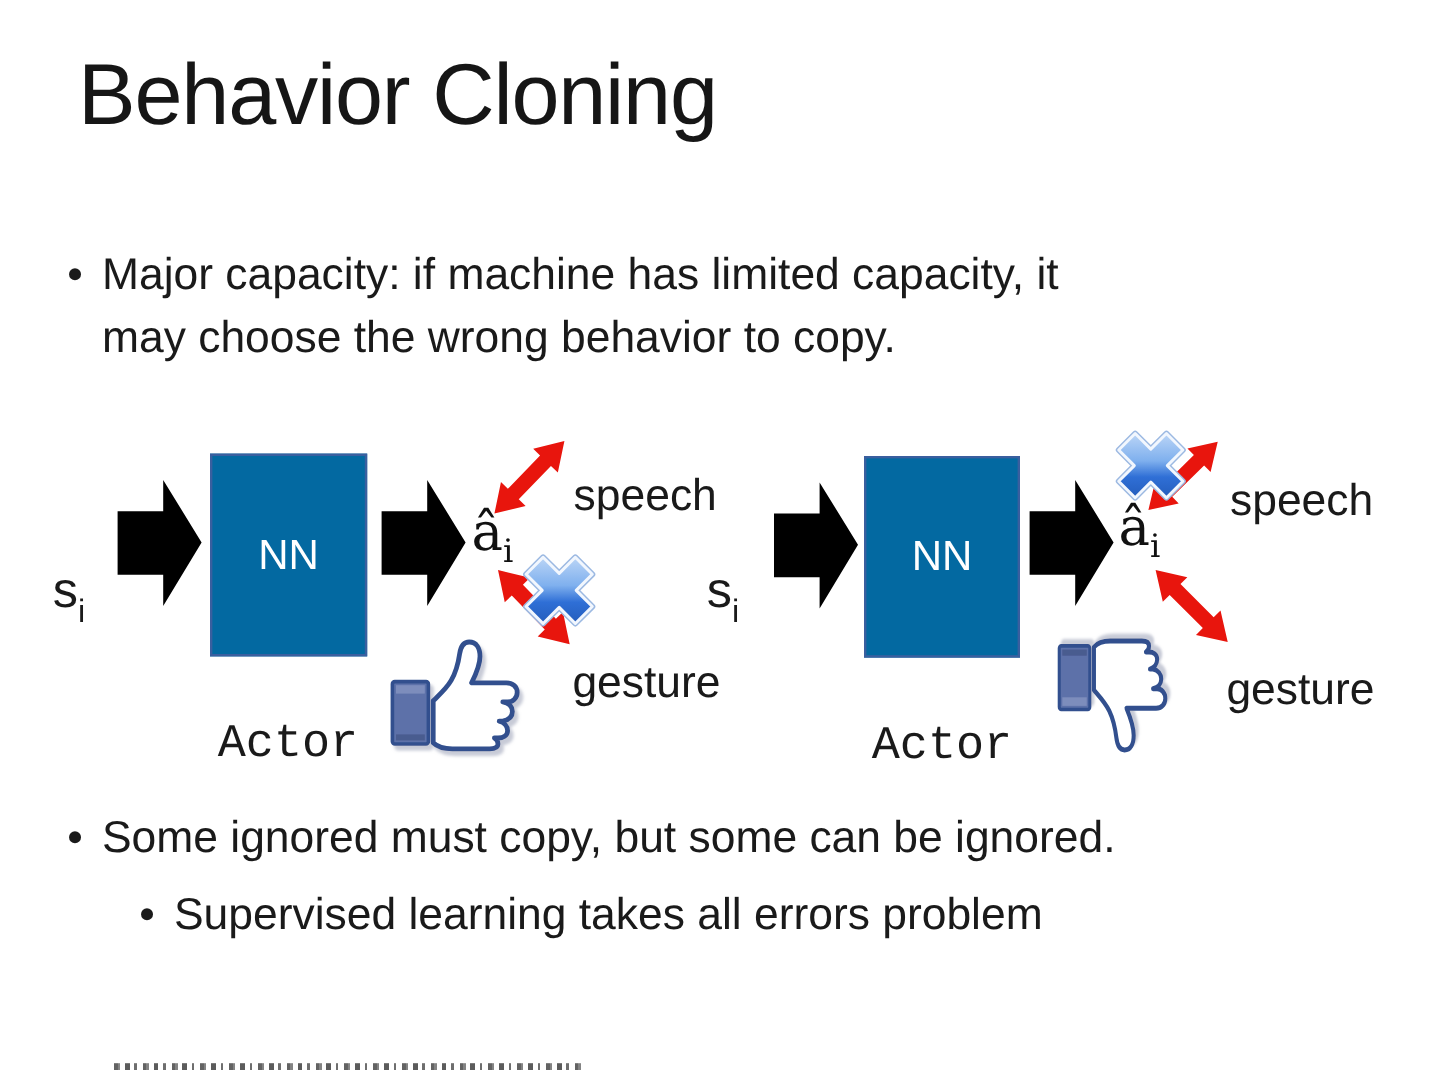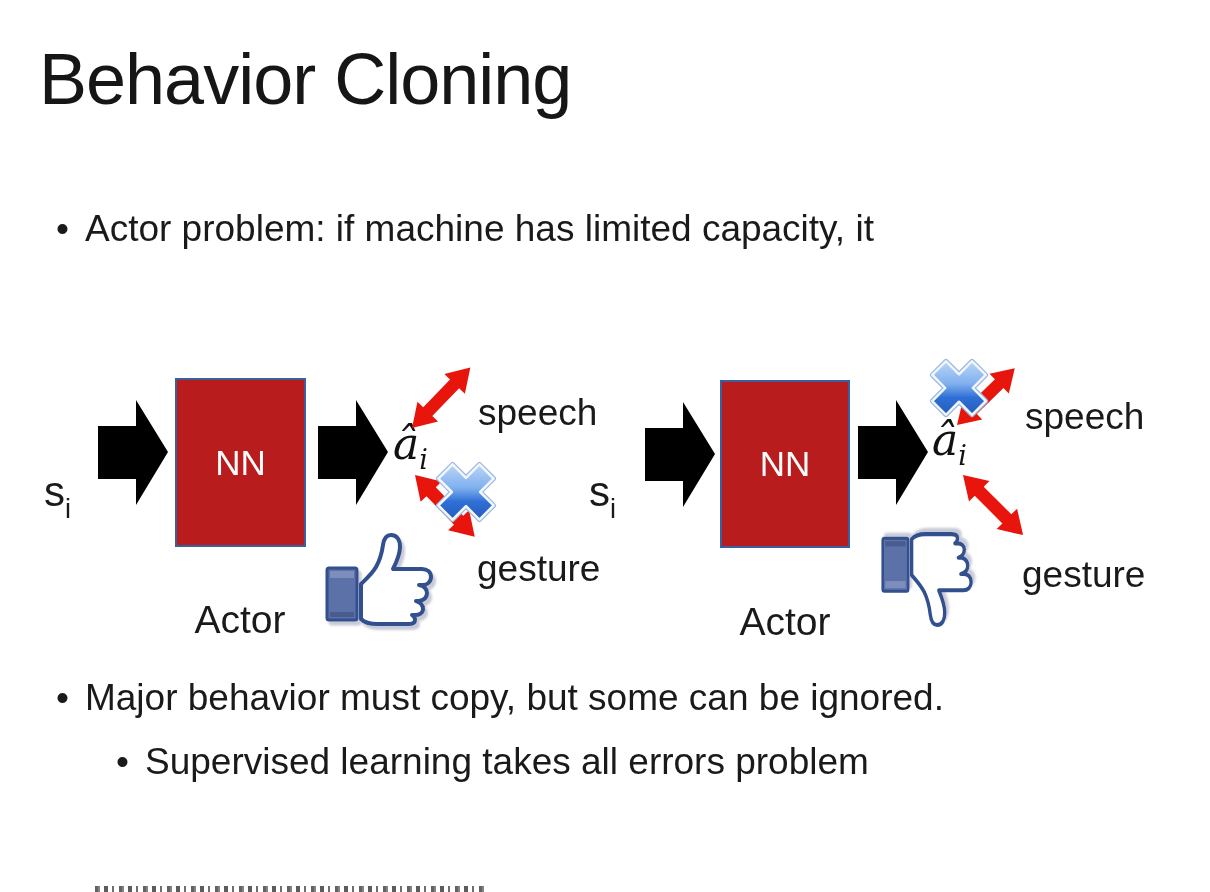--- a/index.html
+++ b/index.html
@@ -6,63 +6,64 @@
   .slide{
     position:relative;
     width:1210px;height:892px;
     background:#ffffff;
     overflow:hidden;
     font-family:"Liberation Sans",sans-serif;
     color:#1a1a1a;
   }
   .abs{position:absolute;}
   .title{
-    left:39px;top:38px;
+    left:65px;top:38px;
     font-size:72px;font-weight:400;letter-spacing:-1px;
     color:#161616;white-space:nowrap;
   }
   .bullet{display:flex;gap:16px;font-size:37px;line-height:52px;}
   .bullet .dot{flex:0 0 auto;}
   .bullet-l1{left:56px;top:203px;}
   .bullet-l2{left:56px;top:672px;}
   .bullet-l3{left:116px;top:736px;}
   .lbl{white-space:nowrap;font-size:37px;margin-top:44px;}
   .sub-letter{font-size:25px;vertical-align:-9px;}
   .state-label{font-size:42px;}
   .state-label .sub-letter{font-size:27px;vertical-align:-12px;}
-  .out-label{font-family:"DejaVu Serif",serif;font-style:italic;font-size:44px;color:#111;}
+  .out-label{font-family:"DejaVu Serif",serif;font-size:44px;color:#111;}
   .out-label .sub-letter{font-size:27px;vertical-align:-10px;}
   .nn-box{
-    background:#b91c1c;
+    background:#0369a1;
     border:2px solid #3A5F9F;
     display:flex;align-items:center;justify-content:center;
     color:#ffffff;font-size:35px;
     box-sizing:border-box;
   }
-  .actor-label{font-size:39px;transform:translateX(-50%);}
+  .actor-label{font-size:39px;transform:translateX(-50%);font-family:Liberation Mono, monospace;}
   .svg-layer{left:0;top:0;pointer-events:none;}
   .artifact{
     left:95px;top:886px;width:393px;height:6px;
     background:repeating-linear-gradient(90deg,
       #474747 0 3px, #6e6e6e 3px 5px, rgba(0,0,0,0) 5px 9px,
       #3f3f3f 9px 13px, rgba(0,0,0,0) 13px 17px, #555 17px 19px, rgba(0,0,0,0) 19px 24px);
     opacity:.85;
   }
 </style>
 </head>
 <body>
 
 <div class="slide">
 
   <div class="abs title">Behavior Cloning</div>
 
   <div class="abs bullet bullet-l1">
     <span class="dot">•</span>
     <span>
-      <div>Actor problem: if machine has limited capacity, it</div>
+      <div>Major capacity: if machine has limited capacity, it</div>
+      <div>may choose the wrong behavior to copy.</div>
     </span>
   </div>
 
   <div class="abs lbl state-label" style="left:44px;top:424px;">
     <span>s</span><span class="sub-letter">i</span>
   </div>
 
   <div class="abs nn-box" style="left:175px;top:378px;width:131px;height:169px;">
     <span>NN</span>
   </div>
@@ -156,21 +157,21 @@
       <use href="#likehand"></use>
     </g>
 
     <g transform="translate(881,628) scale(0.85,-1.02)" filter="url(#softshadow)">
       <use href="#likehand"></use>
     </g>
   </svg>
 
   <div class="abs bullet bullet-l2">
     <span class="dot">•</span>
-    <span>Major behavior must copy, but some can be ignored.</span>
+    <span>Some ignored must copy, but some can be ignored.</span>
   </div>
 
   <div class="abs bullet bullet-l3">
     <span class="dot">•</span>
     <span>Supervised learning takes all errors problem</span>
   </div>
 
   <div class="abs artifact"></div>
 
 </div>

